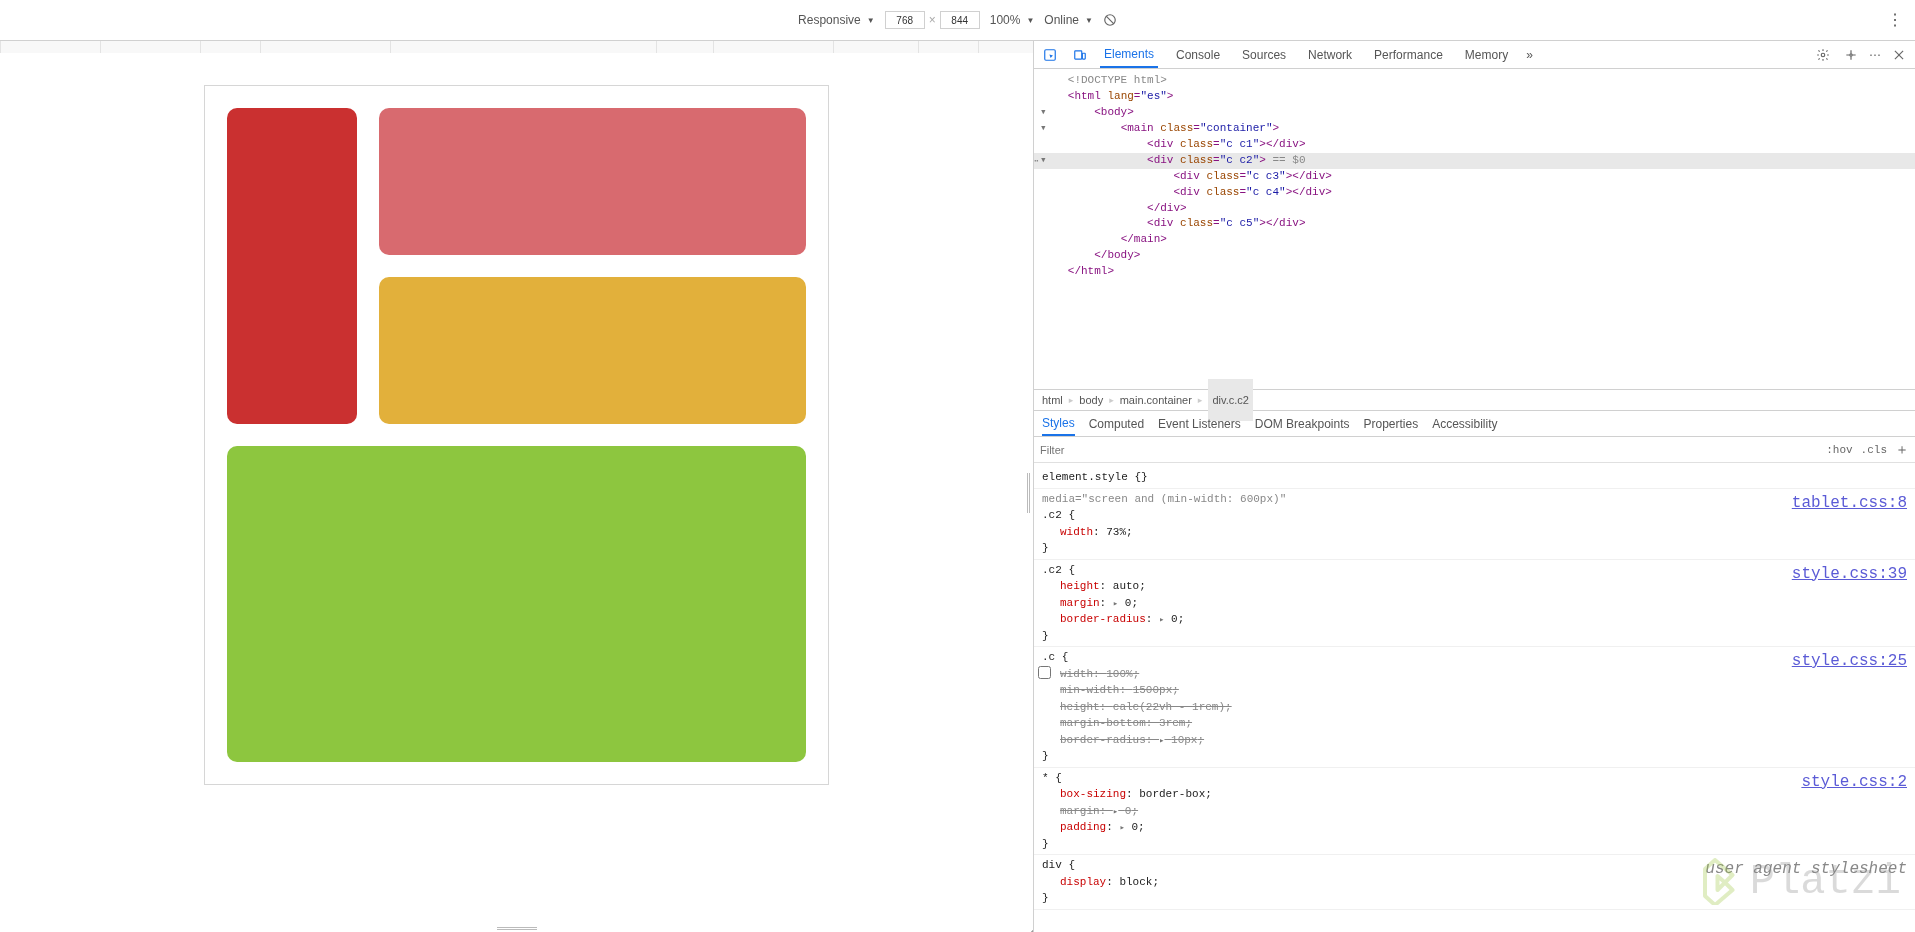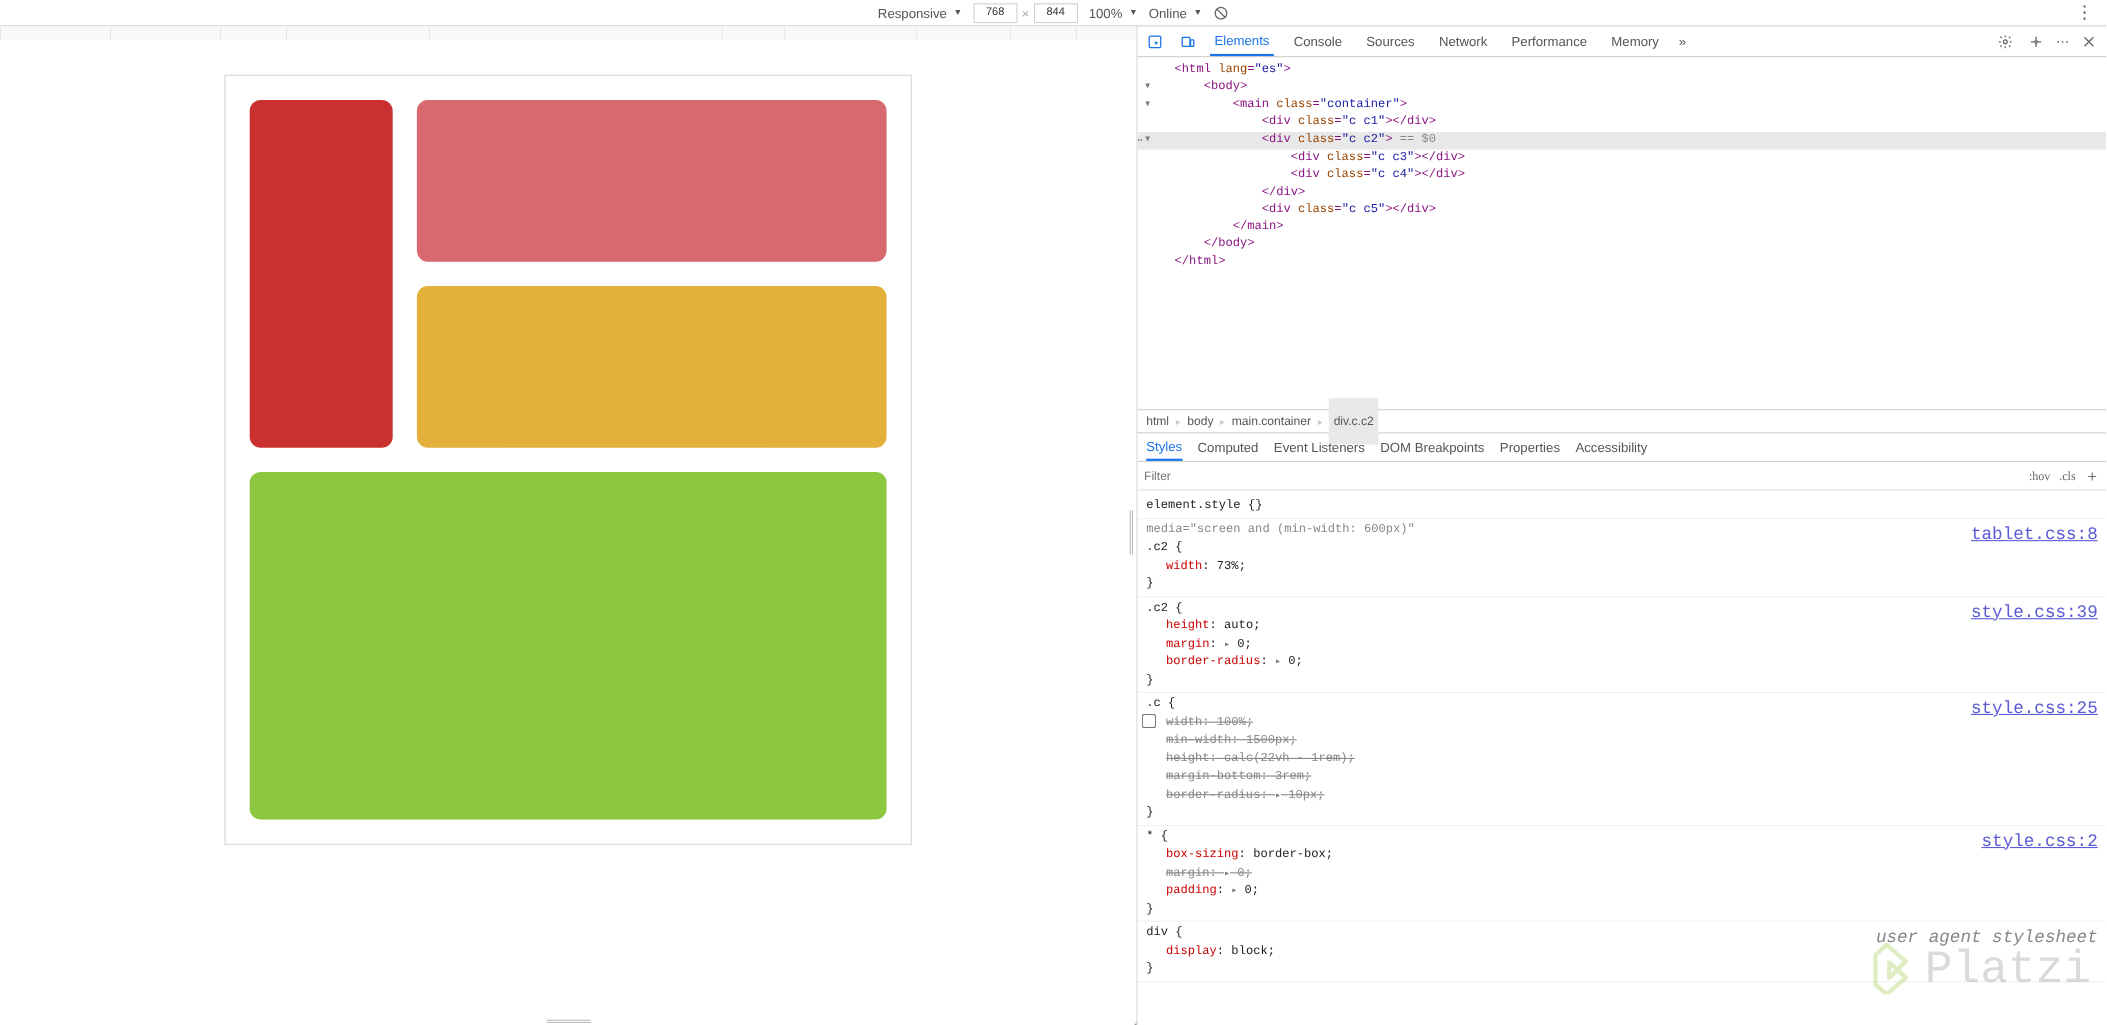--- a/index.html
+++ b/index.html
@@ -1,21 +1,21 @@
 <!DOCTYPE html>
 <html><head>
 <meta charset="utf-8">
 <style>
 * { box-sizing: border-box; margin: 0; padding: 0; }
 html, body { height: 100%; width: 100%; font-family: "Segoe UI", Arial, sans-serif; font-size: 12px; color: #222; }
 body { display: flex; flex-direction: column; overflow: hidden; }
 
 
 .dev-toolbar {
-  height: 24px;
+  height: 41px;
   border-bottom: 1px solid #d0d0d0;
   display: flex;
   align-items: flex-end;
   background: #fff;
   position: relative;
 }
 .dev-toolbar .center-controls {
   position: absolute; left: 0; right: 0;
   display: flex; justify-content: center; align-items: center;
   gap: 10px; height: 100%;
@@ -112,21 +112,21 @@
 .breadcrumb .sep{ color:#ccc; font-size:9px;}
 
 
 .styles-tabs { height:26px; border-bottom:1px solid #d0d0d0; display:flex; align-items:center; padding:0 8px; gap:14px; font-size:12px;}
 .styles-tabs .stab { color:#555; height:100%; display:flex; align-items:center;}
 .styles-tabs .stab.active { color:#1a73e8; border-bottom:2px solid #1a73e8;}
 
 
 .filter-bar { height:26px; border-bottom:1px solid #e0e0e0; display:flex; align-items:center; padding:0 6px; gap:8px;}
 .filter-bar input { flex:1; border:none; outline:none; font-size:11px; color:#666; background:transparent;}
-.filter-bar .pill { font-family:Liberation Serif, serif; font-size:11px; color:#666;}
+.filter-bar .pill { font-family:Liberation Mono, monospace; font-size:11px; color:#666;}
 .filter-bar .plus { font-size:14px; color:#666;}
 
 
 .styles-pane { flex:1; overflow:auto; font-family: Consolas,"Courier New",monospace; font-size:11px; padding:4px 0; line-height:1.5; position:relative;}
 .rule { padding: 2px 8px 2px 8px; border-bottom:1px solid #f0f0f0; position:relative;}
 .rule .selector { color:#222;}
 .rule .brace { color:#222;}
 .rule .prop { padding-left: 18px;}
 .rule .prop .pname { color:#c80000;}
 .rule .prop .pval { color:#222;}
@@ -263,20 +263,21 @@
         <div class="icon-btn">
           <svg viewBox="0 0 24 24" stroke="#666" stroke-width="2">
               <line x1="5" y1="5" x2="19" y2="19"></line>
               <line x1="19" y1="5" x2="5" y2="19"></line>
             </svg>
         </div>
       </div>
     </div>
 
     <div class="elements-tree" id="domTree">
+        <div class="tree-line"><span class="caret"> </span>   <span class="g">&lt;!DOCTYPE html&gt;</span></div>
         <div class="tree-line"><span class="caret"> </span>   <span class="p">&lt;html</span> <span class="a">lang</span><span class="p">=</span><span class="v">"es"</span><span class="p">&gt;</span></div>
         <div class="tree-line"><span class="caret">▾</span>       <span class="p">&lt;body</span><span class="p">&gt;</span></div>
         <div class="tree-line"><span class="caret">▾</span>           <span class="p">&lt;main</span> <span class="a">class</span><span class="p">=</span><span class="v">"container"</span><span class="p">&gt;</span></div>
         <div class="tree-line"><span class="caret"> </span>               <span class="p">&lt;div</span> <span class="a">class</span><span class="p">=</span><span class="v">"c c1"</span><span class="p">&gt;</span><span class="p">&lt;/div&gt;</span></div>
         <div class="tree-line sel ellipsis-gutter"><span class="caret">▾</span>               <span class="p">&lt;div</span> <span class="a">class</span><span class="p">=</span><span class="v">"c c2"</span><span class="p">&gt;</span> <span class="g">== $0</span></div>
         <div class="tree-line"><span class="caret"> </span>                   <span class="p">&lt;div</span> <span class="a">class</span><span class="p">=</span><span class="v">"c c3"</span><span class="p">&gt;</span><span class="p">&lt;/div&gt;</span></div>
         <div class="tree-line"><span class="caret"> </span>                   <span class="p">&lt;div</span> <span class="a">class</span><span class="p">=</span><span class="v">"c c4"</span><span class="p">&gt;</span><span class="p">&lt;/div&gt;</span></div>
         <div class="tree-line"><span class="caret"> </span>               <span class="p">&lt;/div&gt;</span></div>
         <div class="tree-line"><span class="caret"> </span>               <span class="p">&lt;div</span> <span class="a">class</span><span class="p">=</span><span class="v">"c c5"</span><span class="p">&gt;</span><span class="p">&lt;/div&gt;</span></div>
         <div class="tree-line"><span class="caret"> </span>           <span class="p">&lt;/main&gt;</span></div>

